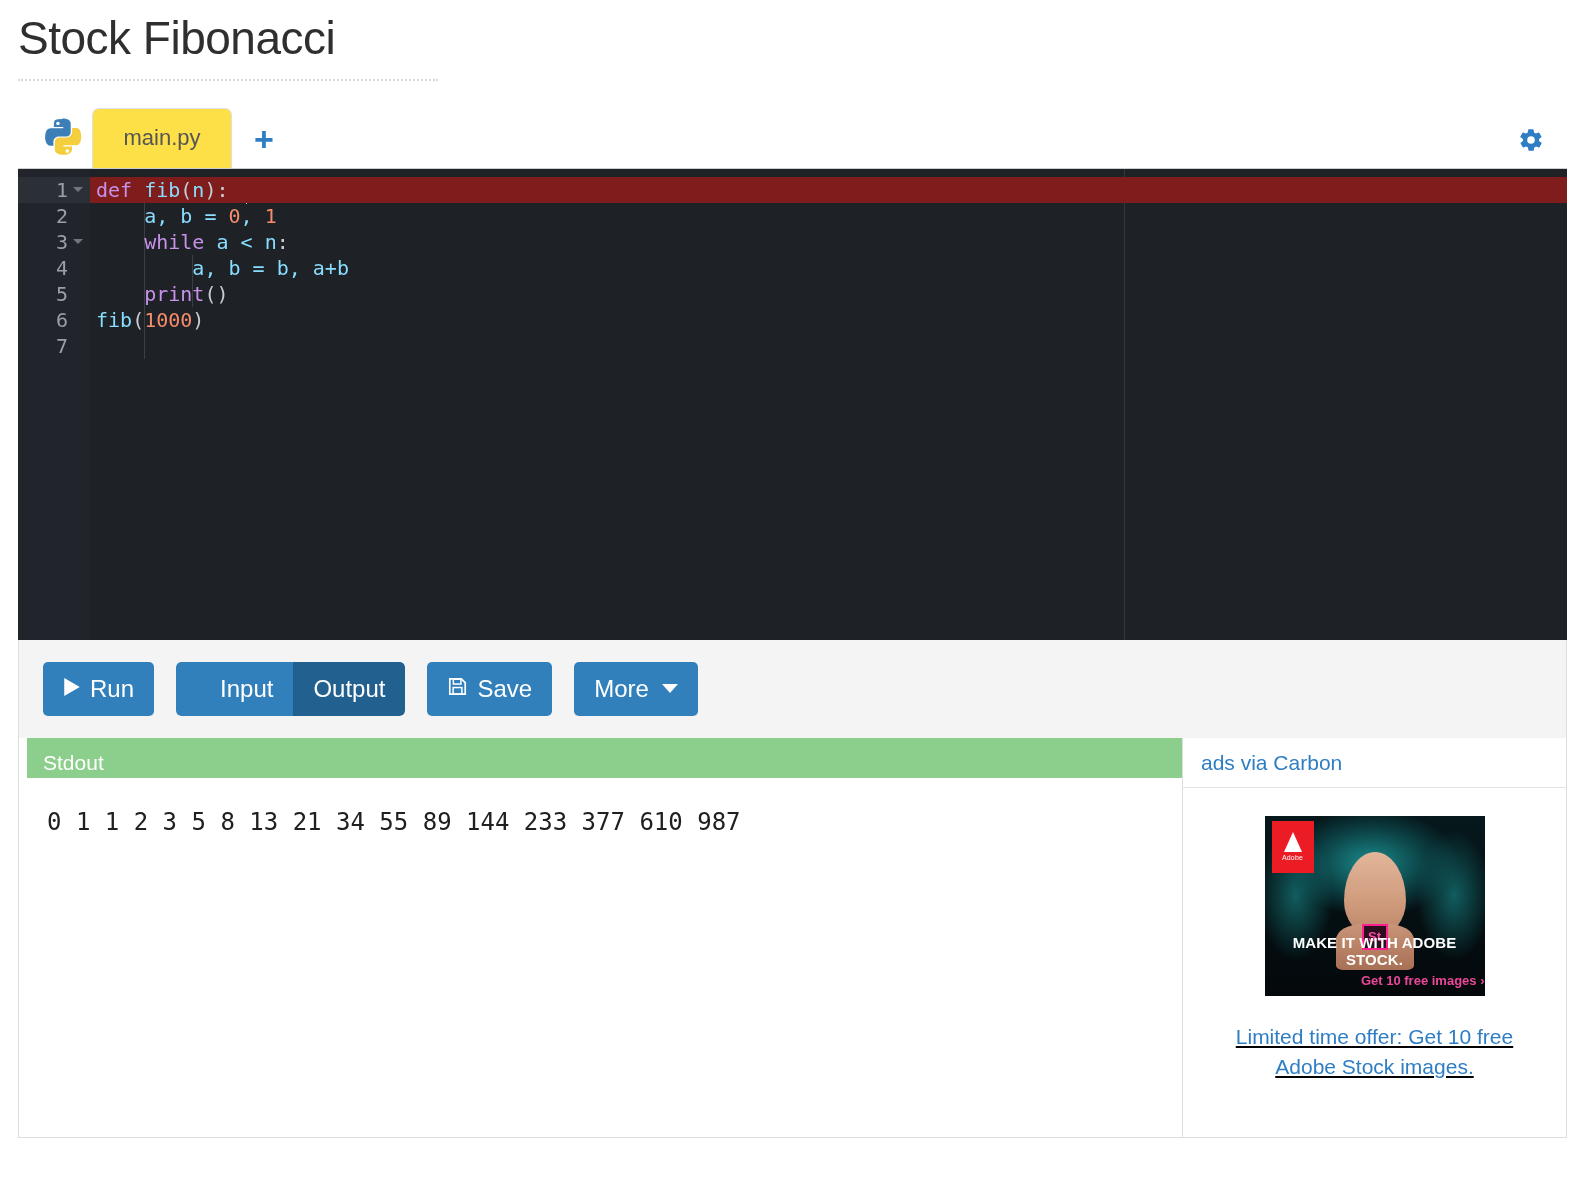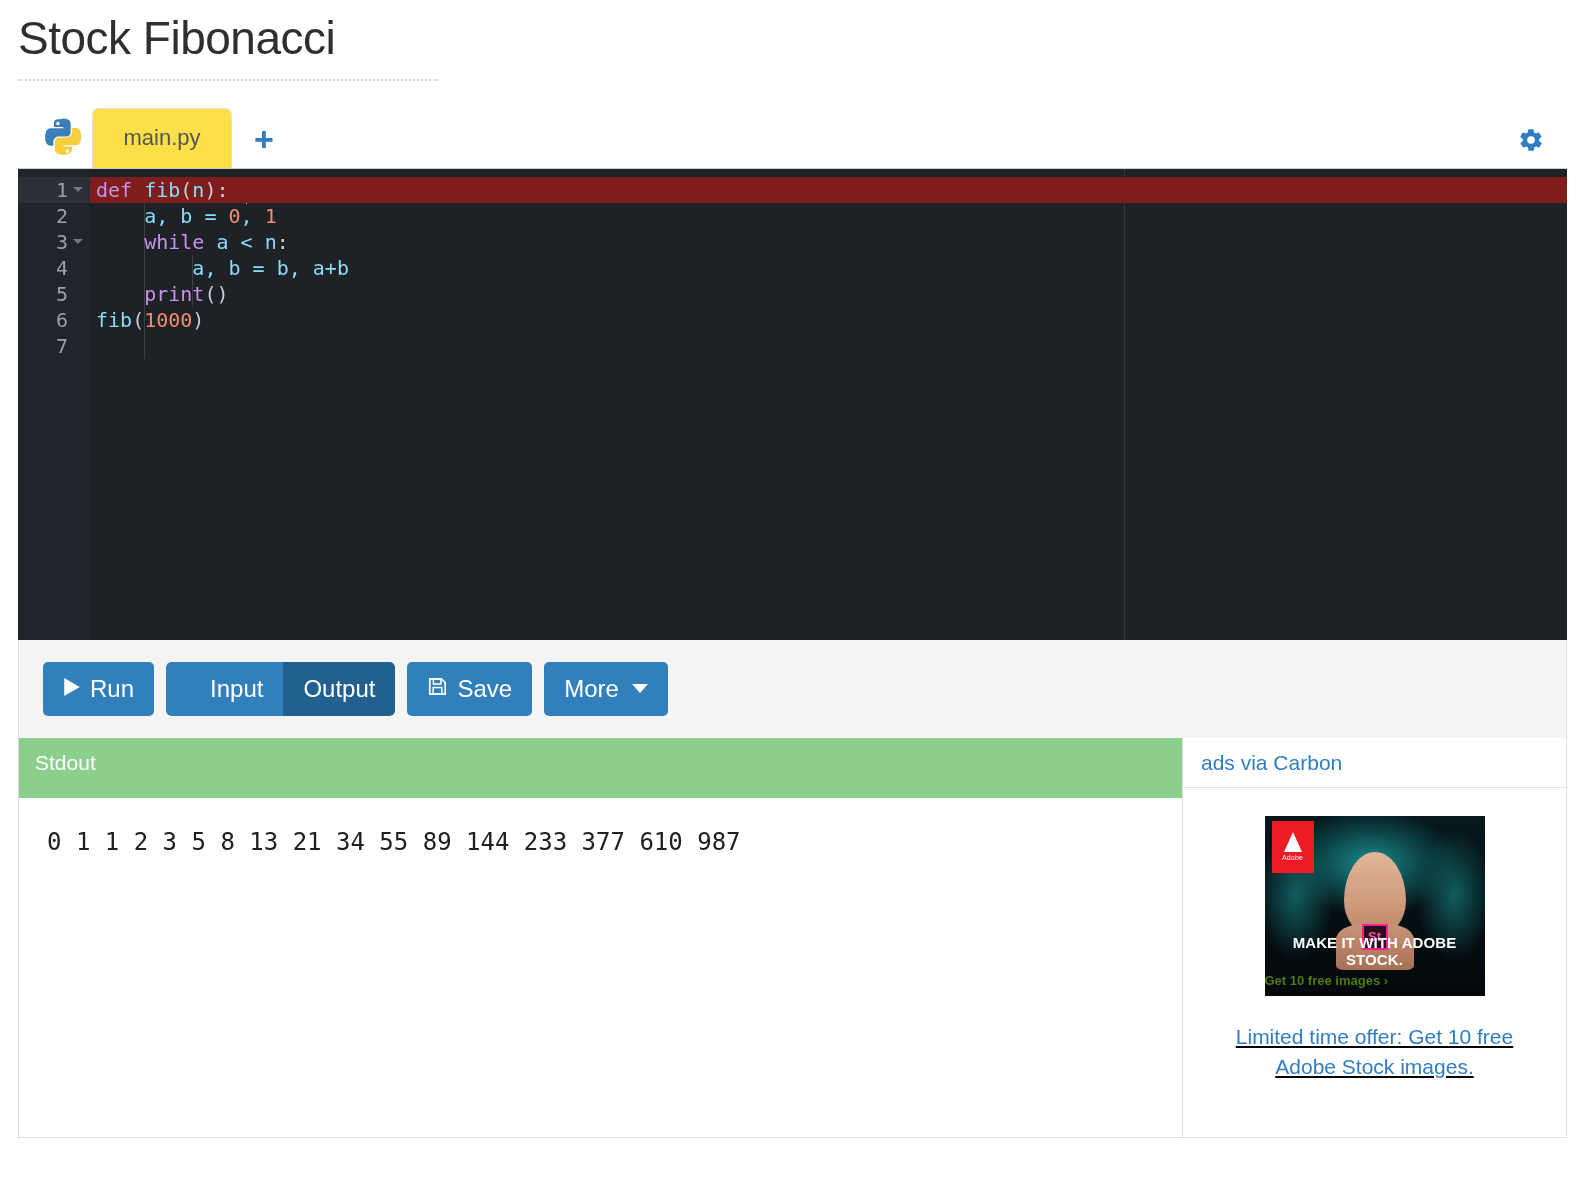--- a/index.html
+++ b/index.html
@@ -176,21 +176,21 @@
   .t-punc { color: #c8ccd4; }
 
   
   .toolbar {
     background: #f4f4f4;
     border-left: 1px solid #dedede;
     border-right: 1px solid #dedede;
     padding: 22px 0 22px 24px;
     display: flex;
     align-items: center;
-    gap: 12px;
+    gap: 22px;
     height: 98px;
   }
   .btn {
     background: #3280bb;
     color: #fff;
     border: none;
     border-radius: 5px;
     font-size: 24px;
     font-family: "Liberation Sans", sans-serif;
     height: 54px;
@@ -224,22 +224,23 @@
     flex-direction: column;
     border: 1px solid #dedede;
     border-top: none;
     background: #fff;
   }
   .stdout-head {
     background: #8ccf8c;
     color: #ffffff;
     font-size: 21px;
     padding: 14px 0 23px 16px;
-    height: 60px;
+    height: 40px;
     line-height: 22px;
+    margin-left: 8px;
   }
   .stdout-body {
     flex: 1 1 auto;
     padding: 26px 0 0 28px;
     font-family: "DejaVu Sans Mono", monospace;
     font-size: 24px;
     color: #202020;
     white-space: pre-wrap;
     line-height: 1.5;
   }
@@ -334,22 +335,22 @@
     left: 0; right: 0; bottom: 28px;
     text-align: center;
     color: #fff;
     font-size: 15px;
     font-weight: 700;
     letter-spacing: .1px;
   }
   .ad-sub {
     position: absolute;
     left: 0; right: 0; bottom: 8px;
-    text-align: left;
-    color: #4d7c0f;
+    text-align: right;
+    color: #ec4899;
     font-size: 13px;
     font-weight: 700;
   }
   .ad-text {
     margin-top: 26px;
     text-align: center;
     font-size: 21px;
     line-height: 1.45;
     color: #2f7ec4;
     max-width: 330px;

